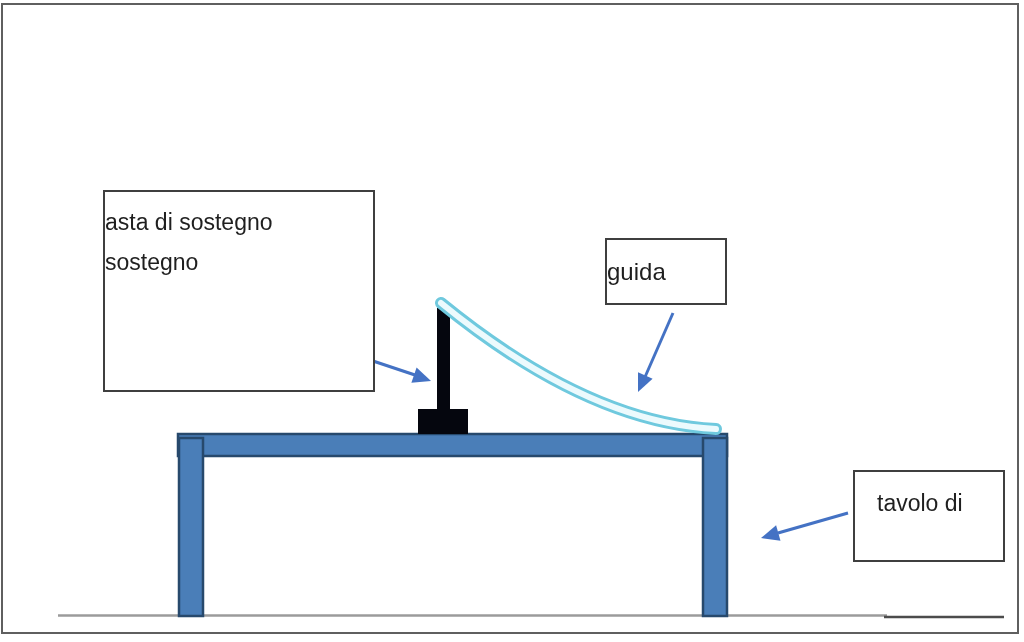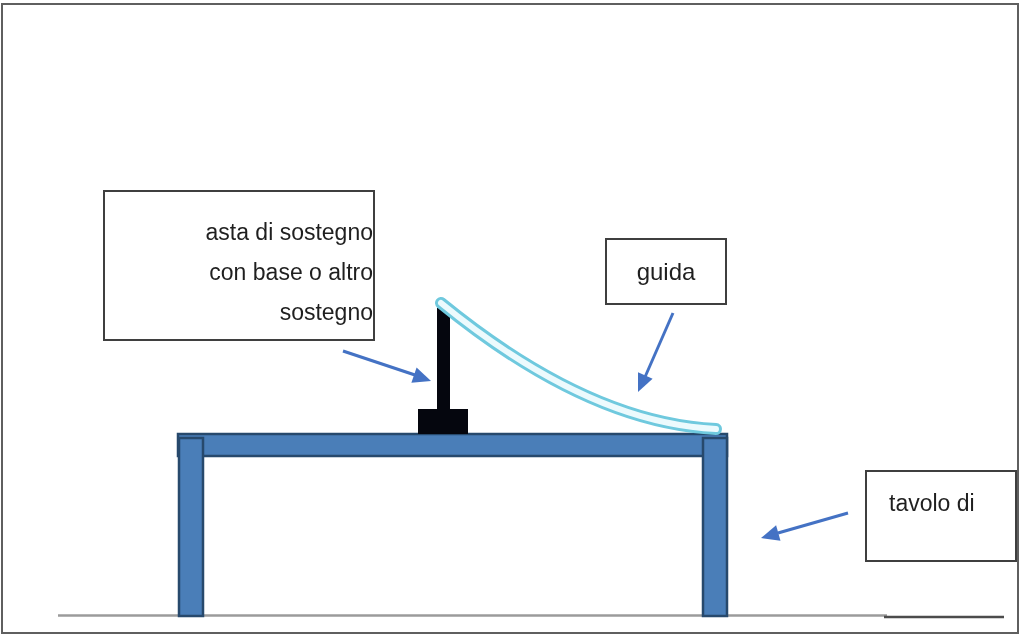--- a/index.html
+++ b/index.html
@@ -42,41 +42,40 @@
 
   
   .callout {
     position: absolute;
     background: #ffffff;
     border: 2.5px solid var(--box-border, #3F3F3F);
     color: #1F1F1F;
   }
   .box-asta {
     left: 103px; top: 190px;
-    width: 272px; height: 151px;
-    text-align: right;
+    width: 272px; height: 202px;
+    text-align: left;
     font-size: 23px;
     line-height: 40px;
-    padding-top: 20px;
+    padding-top: 10px;
   }
   .box-guida {
     left: 605px; top: 238px;
     width: 122px; height: 67px;
     display: flex;
     align-items: center;
-    justify-content: center;
+    justify-content: flex-start;
     font-size: 24px;
   }
   .box-tavolo {
     left: 853px; top: 470px;
     width: 152px; height: 92px;
     font-size: 23px;
     line-height: 38px;
     padding: 12px 0 0 22px;
-    margin-left: 12px;
   }
 </style>
 </head>
 <body>
 
 <div class="stage">
 
   <div class="frame"></div>
 
   <svg class="canvas" viewBox="0 0 1024 642" aria-hidden="true">
@@ -111,21 +110,20 @@
     </g>
 
     <g>
       <line class="arrow-line" x1="848" y1="513" x2="778" y2="533"></line>
       <polygon class="arrow-head" points="761,538 776.1,525.3 780.5,540.7"></polygon>
     </g>
   </svg>
 
   <div class="callout box-asta">
     <div>asta di sostegno</div>
-    <div>con base o altro</div>
     <div>sostegno</div>
   </div>
 
   <div class="callout box-guida">
     <span>guida</span>
   </div>
 
   <div class="callout box-tavolo">
     <div>tavolo di</div>
   </div>

